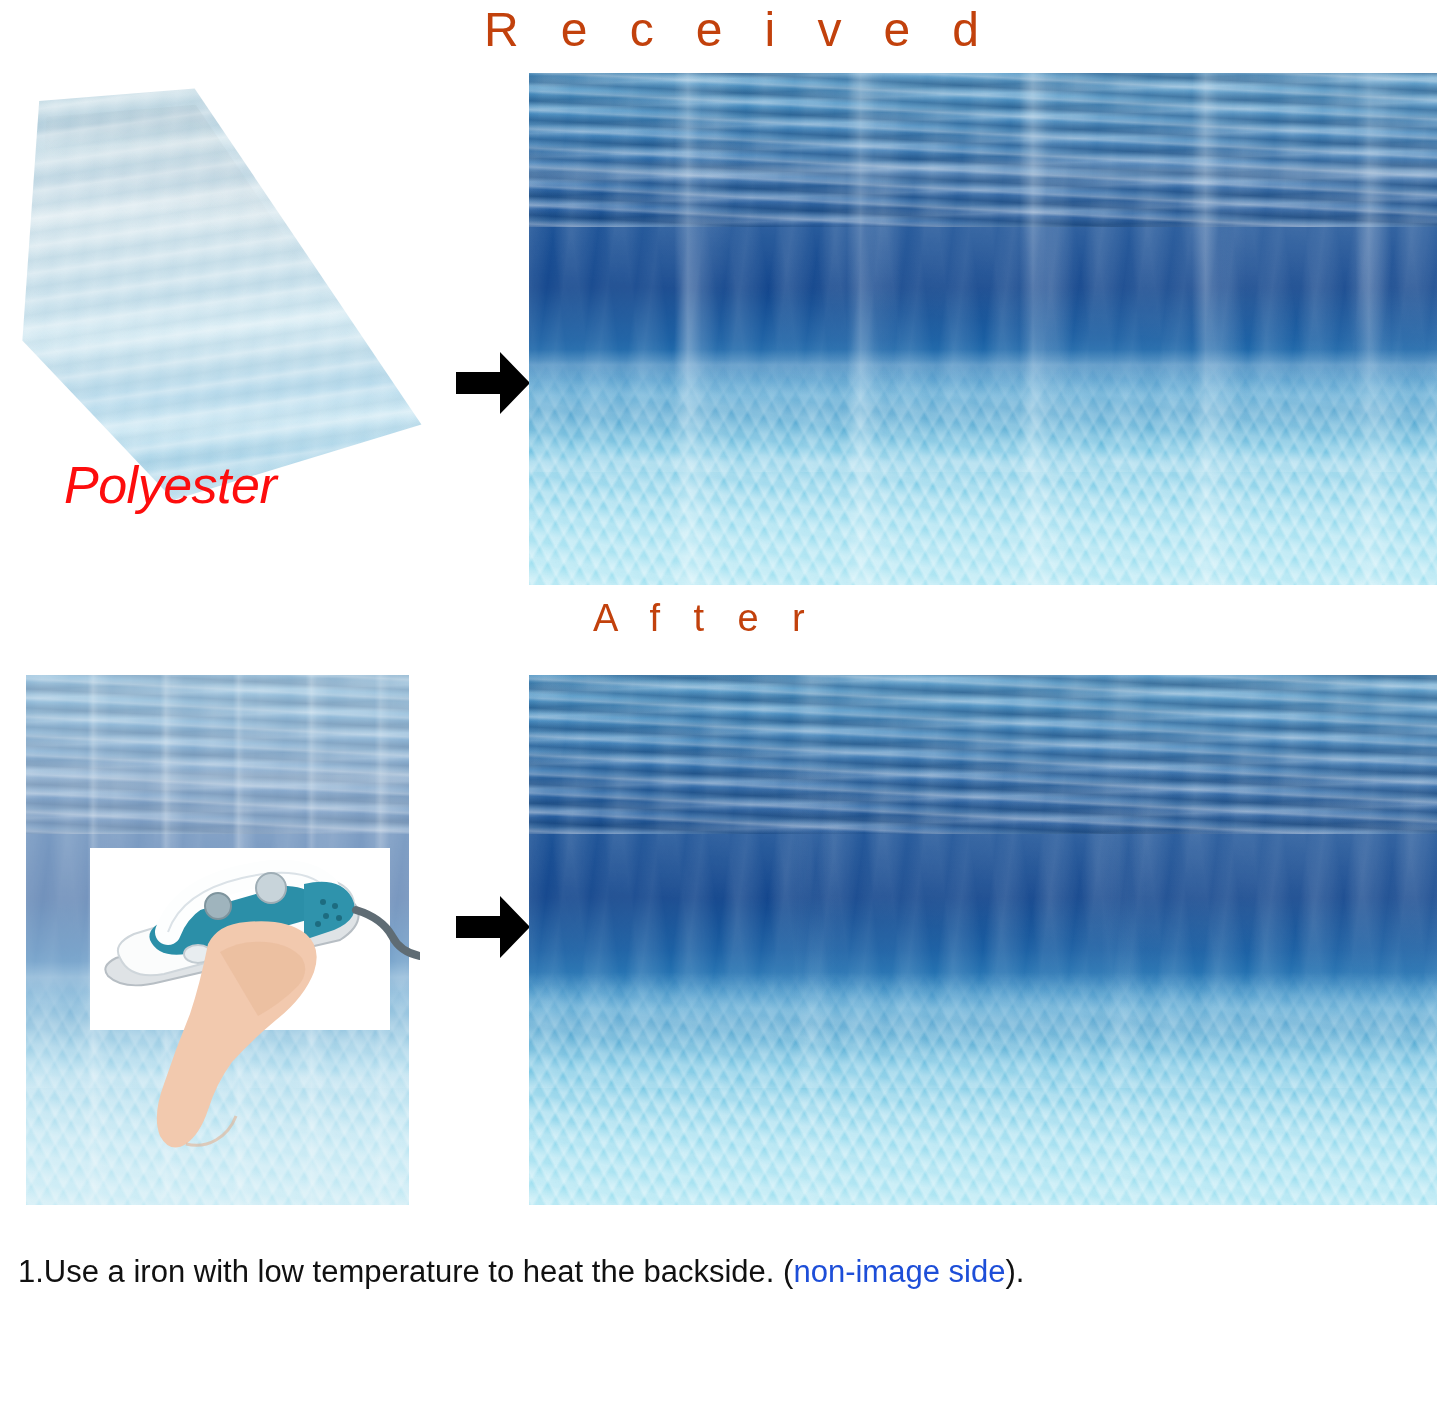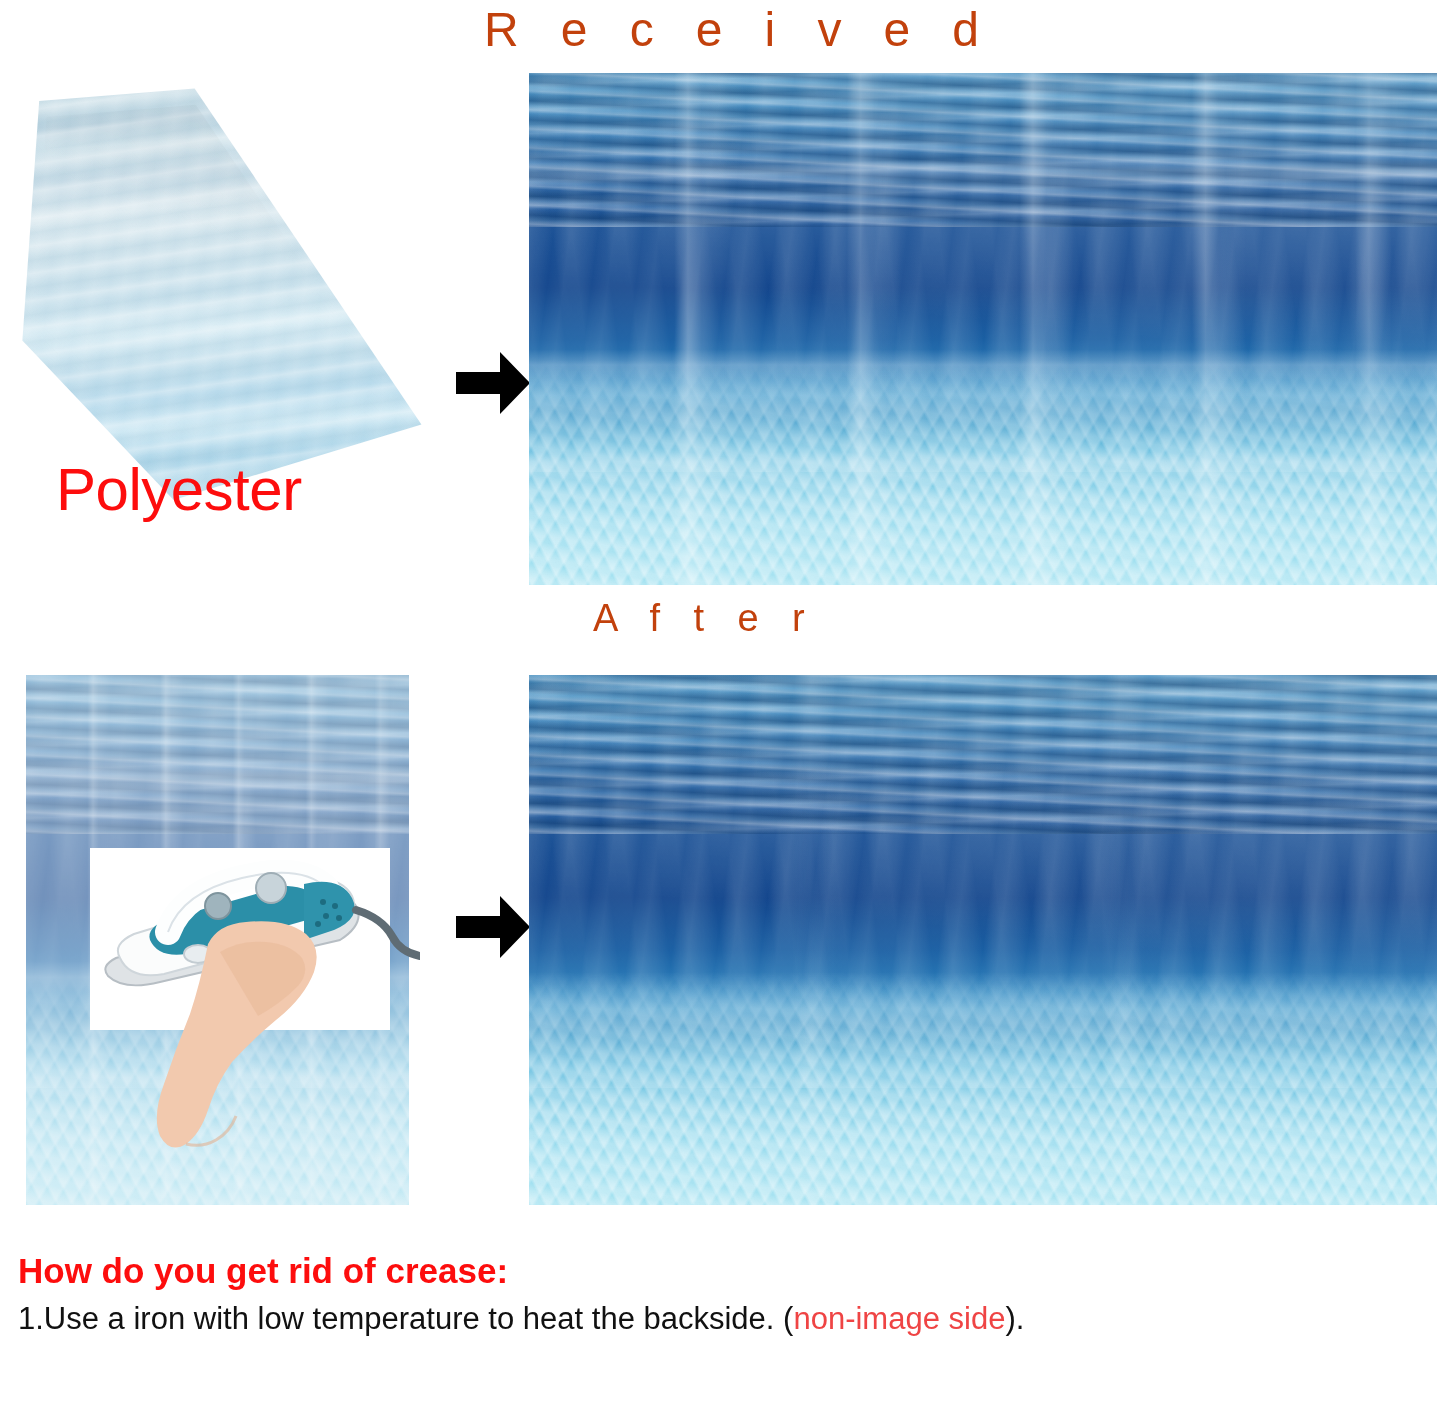--- a/index.html
+++ b/index.html
@@ -82,28 +82,29 @@
     top: 4%;
     width: 96%;
     height: 96%;
     clip-path: polygon(6% 5%, 43% 2%, 97% 82%, 38% 100%, 2% 62%);
     box-shadow: 0 0 0 0 rgba(0,0,0,0);
     background: linear-gradient(200deg, rgba(0,0,0,0.05), rgba(0,0,0,0) 40%);
   }
 
   #polyester-label {
     position: absolute;
-    left: 56px;
+    left: 64px;
     top: 455px;
     font-family: "Liberation Sans", sans-serif;
-    font-size: 60px;
+    font-size: 52px;
     color: #fd0d0d;
     font-weight: normal;
     letter-spacing: -0.5px;
     white-space: nowrap;
+    font-style: italic;
   }
 
   
   .arrow {
     position: absolute;
   }
   #arrow-top { left: 456px; top: 352px; }
   #arrow-bottom { left: 456px; top: 896px; }
 
   
@@ -319,21 +320,21 @@
     margin: 0 0 8px 0;
     line-height: 1.1;
     white-space: nowrap;
   }
   .instruction-line {
     font-size: 31px;
     color: #111111;
     line-height: 1.28;
     white-space: nowrap;
   }
-  .hl-red { color: #ef4444; }
+  .hl-red { color: #1d4ed8; }
 </style>
 </head>
 <body>
 
 <div class="section-heading" id="received-heading">R e c e i v e d</div>
 
 <div id="fabric-swatch">
   <div class="swatch-shape"></div>
   <div class="swatch-shadow"></div>
 </div>
@@ -415,19 +416,18 @@
 <div class="backdrop" id="backdrop-after">
   <div class="sea"></div>
   <div class="sea-rays"></div>
   <div class="sea-surface"></div>
   <div class="sea-horizon"></div>
   <div class="sea-floor"></div>
   <div class="creases faint"></div>
 </div>
 
 <div id="instructions">
-  <div id="instructions-title">How do you get rid of crease:</div>
 
   <div class="instruction-line">
     <span>1.Use a iron with low temperature to heat the backside. (</span><span class="hl-red">non-image side</span><span>).</span>
   </div>
 
 </div>
 
 </body></html>

